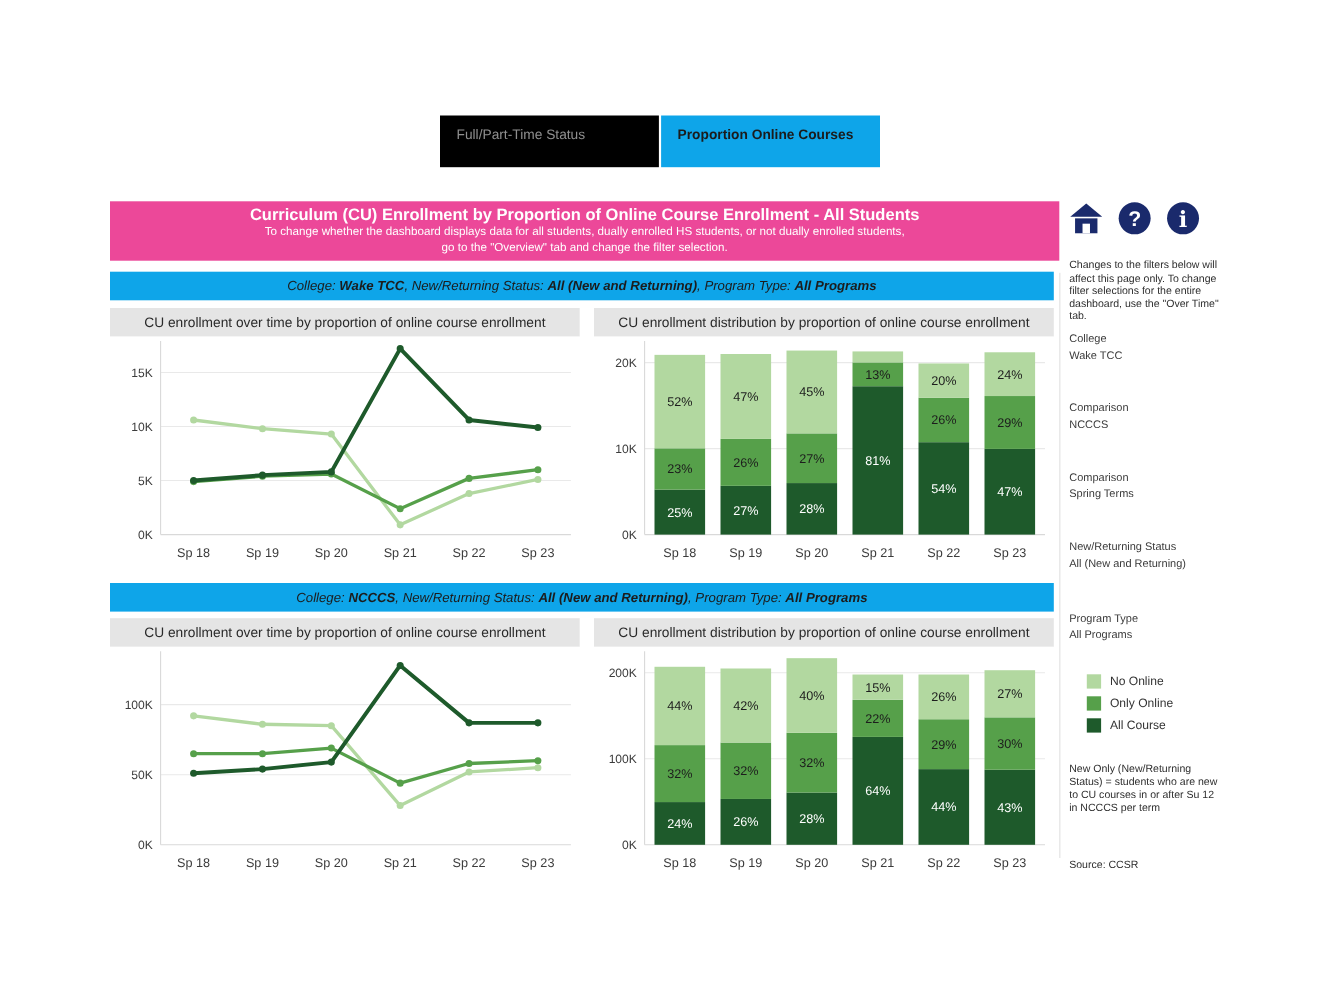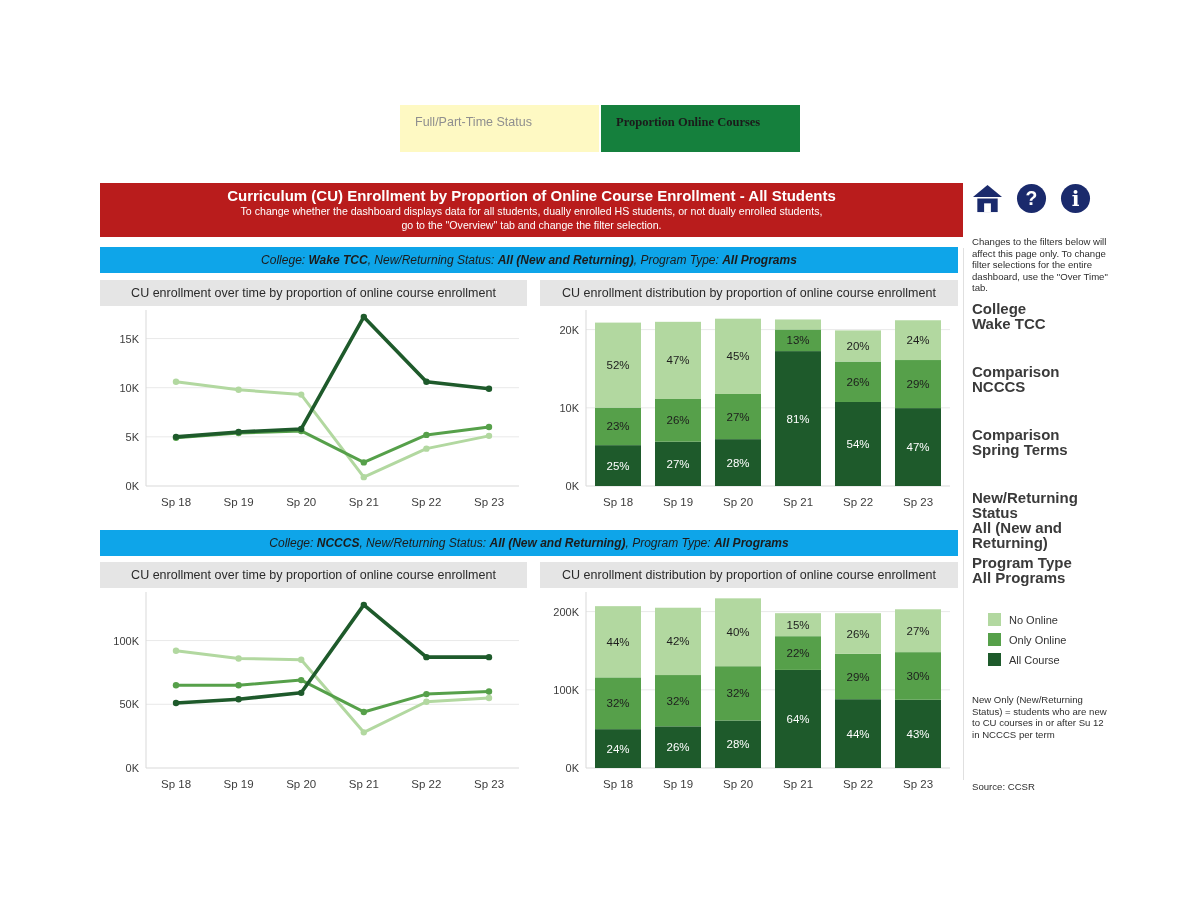--- a/index.html
+++ b/index.html
@@ -5,27 +5,27 @@
   * { box-sizing: border-box; }
   html,body { margin:0; padding:0; background:#ffffff; }
   .page {
     position:relative; width:1200px; height:900px; overflow:hidden;
     background:#ffffff; font-family:"Liberation Sans", sans-serif;
   }
 
   
   .tabs { position:absolute; left:400px; top:105px; display:flex; }
   .tab { width:199px; height:47px; padding:10px 0 0 15px; font-size:12.5px; cursor:default; }
-  .tab-inactive { background:#fef9c3; color:#8f8f8f; margin-right:2px; }
-  .tab-active { background:#15803d; color:#1b1b1b; font-weight:700;font-family:Liberation Serif, serif; }
+  .tab-inactive { background:#000000; color:#8f8f8f; margin-right:2px; }
+  .tab-active { background:#0ea5e9; color:#1b1b1b; font-weight:700; }
 
   
   .titlebar {
     position:absolute; left:100px; top:183px; width:863px; height:54px;
-    background:#b91c1c; color:#ffffff; text-align:center; padding-top:4px;
+    background:#ec4899; color:#ffffff; text-align:center; padding-top:4px;
   }
   .titlebar .t1 { font-size:15px; font-weight:700; margin:0; }
   .titlebar .t2 { font-size:10.6px; line-height:12.5px; margin-top:1px; }
 
   
   .fbar {
     position:absolute; left:100px; width:858px; height:26px; background:#0ea5e9;
     display:flex; align-items:center; justify-content:center;
     font-size:12px; font-style:italic; color:#1c1c1c; white-space:pre;
   }
@@ -38,21 +38,21 @@
   .chart { position:absolute; background:#ffffff; }
   .ax  { font-family:"Liberation Sans", sans-serif; font-size:11px; fill:#3c3c3c; }
   .cat { font-family:"Liberation Sans", sans-serif; font-size:11.5px; fill:#3c3c3c; }
   .seg { font-family:"Liberation Sans", sans-serif; font-size:11.5px; }
 
   
   .sidebar { position:absolute; left:972px; top:183px; width:140px; height:640px; }
   .icons { position:absolute; top:0; left:0; display:flex; gap:13px; }
   .icons svg { display:block; cursor:pointer; }
   .note { position:absolute; width:136px; font-size:9.6px; line-height:11.5px; color:#2e2e2e; }
-  .fgroup { position:absolute; width:136px; font-size:15px; line-height:15px; color:#3a3a3a; cursor:default;font-weight:bold; }
+  .fgroup { position:absolute; width:136px; font-size:10px; line-height:15px; color:#3a3a3a; cursor:default; }
   .fgroup .flabel { display:block; }
   .fgroup .fvalue { display:block; }
   .legend { position:absolute; top:430px; left:16px; }
   .litem { display:flex; align-items:center; margin-bottom:7px; cursor:default; }
   .sw { width:13px; height:13px; margin-right:8px; flex:0 0 13px; }
   .llabel { font-size:11px; color:#333333; }
   .vline { position:absolute; left:963px; top:248px; width:1px; height:532px; background:#e0e0e0; }
 </style>
 </head>
 <body>

